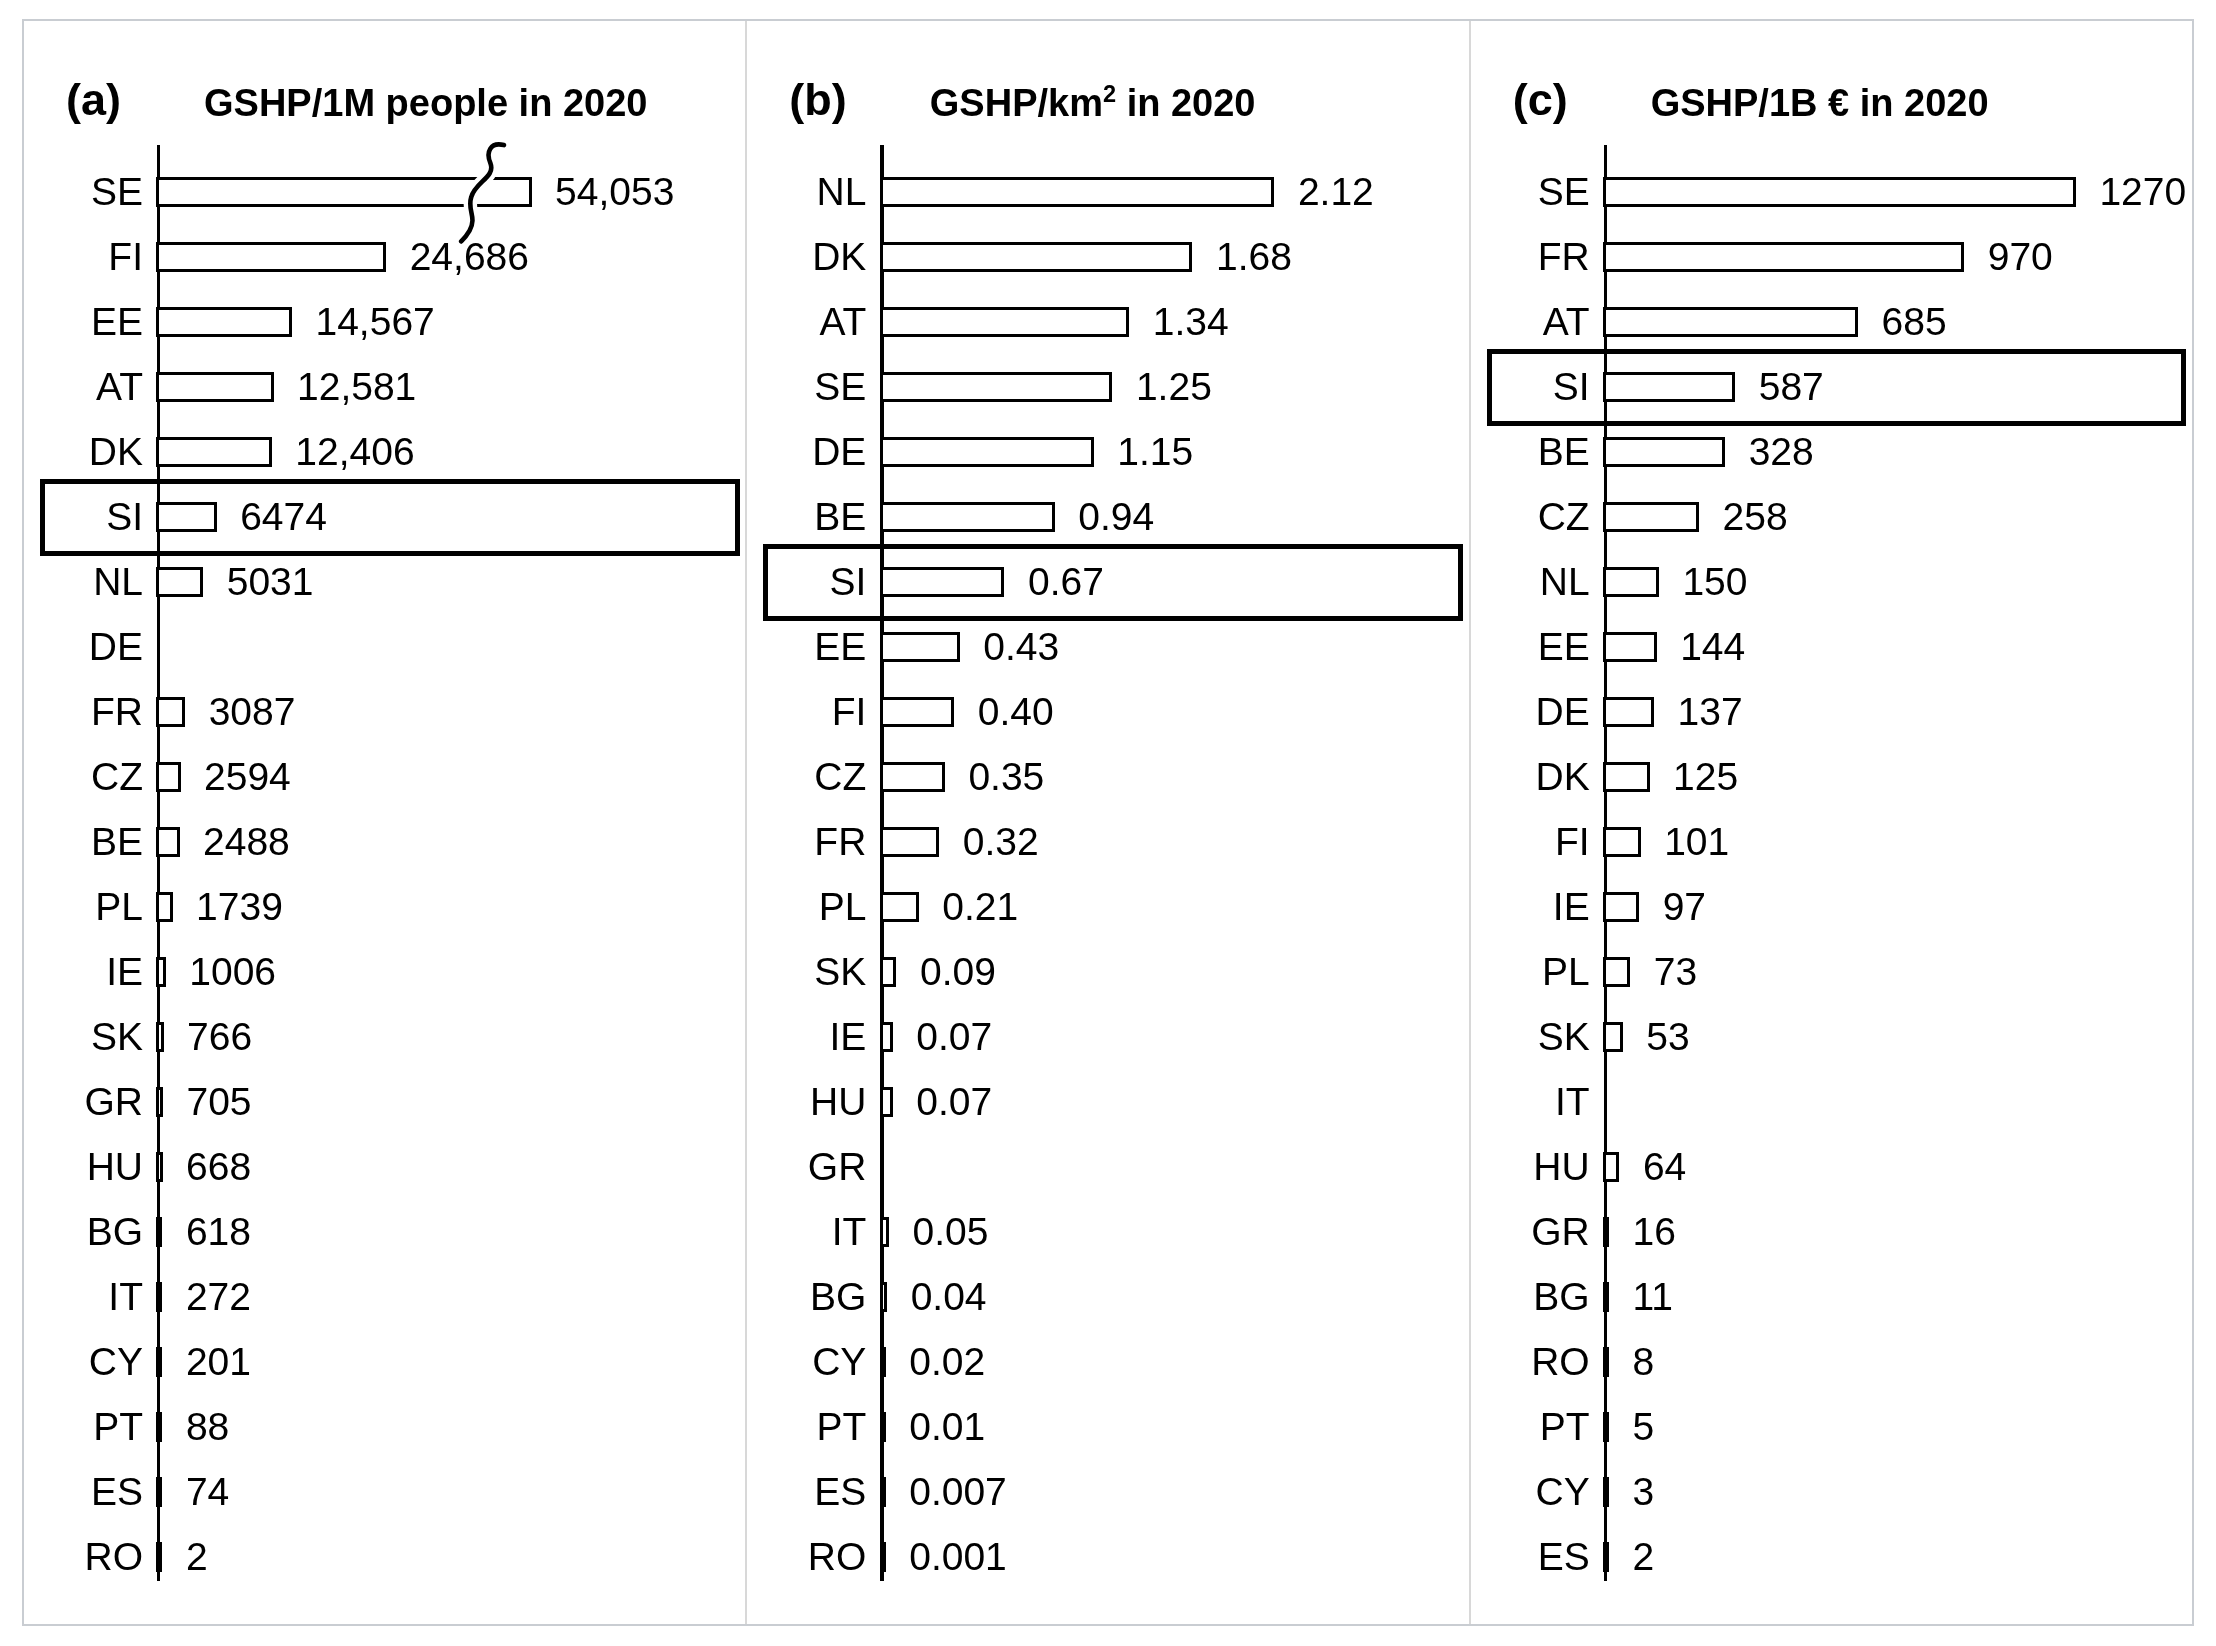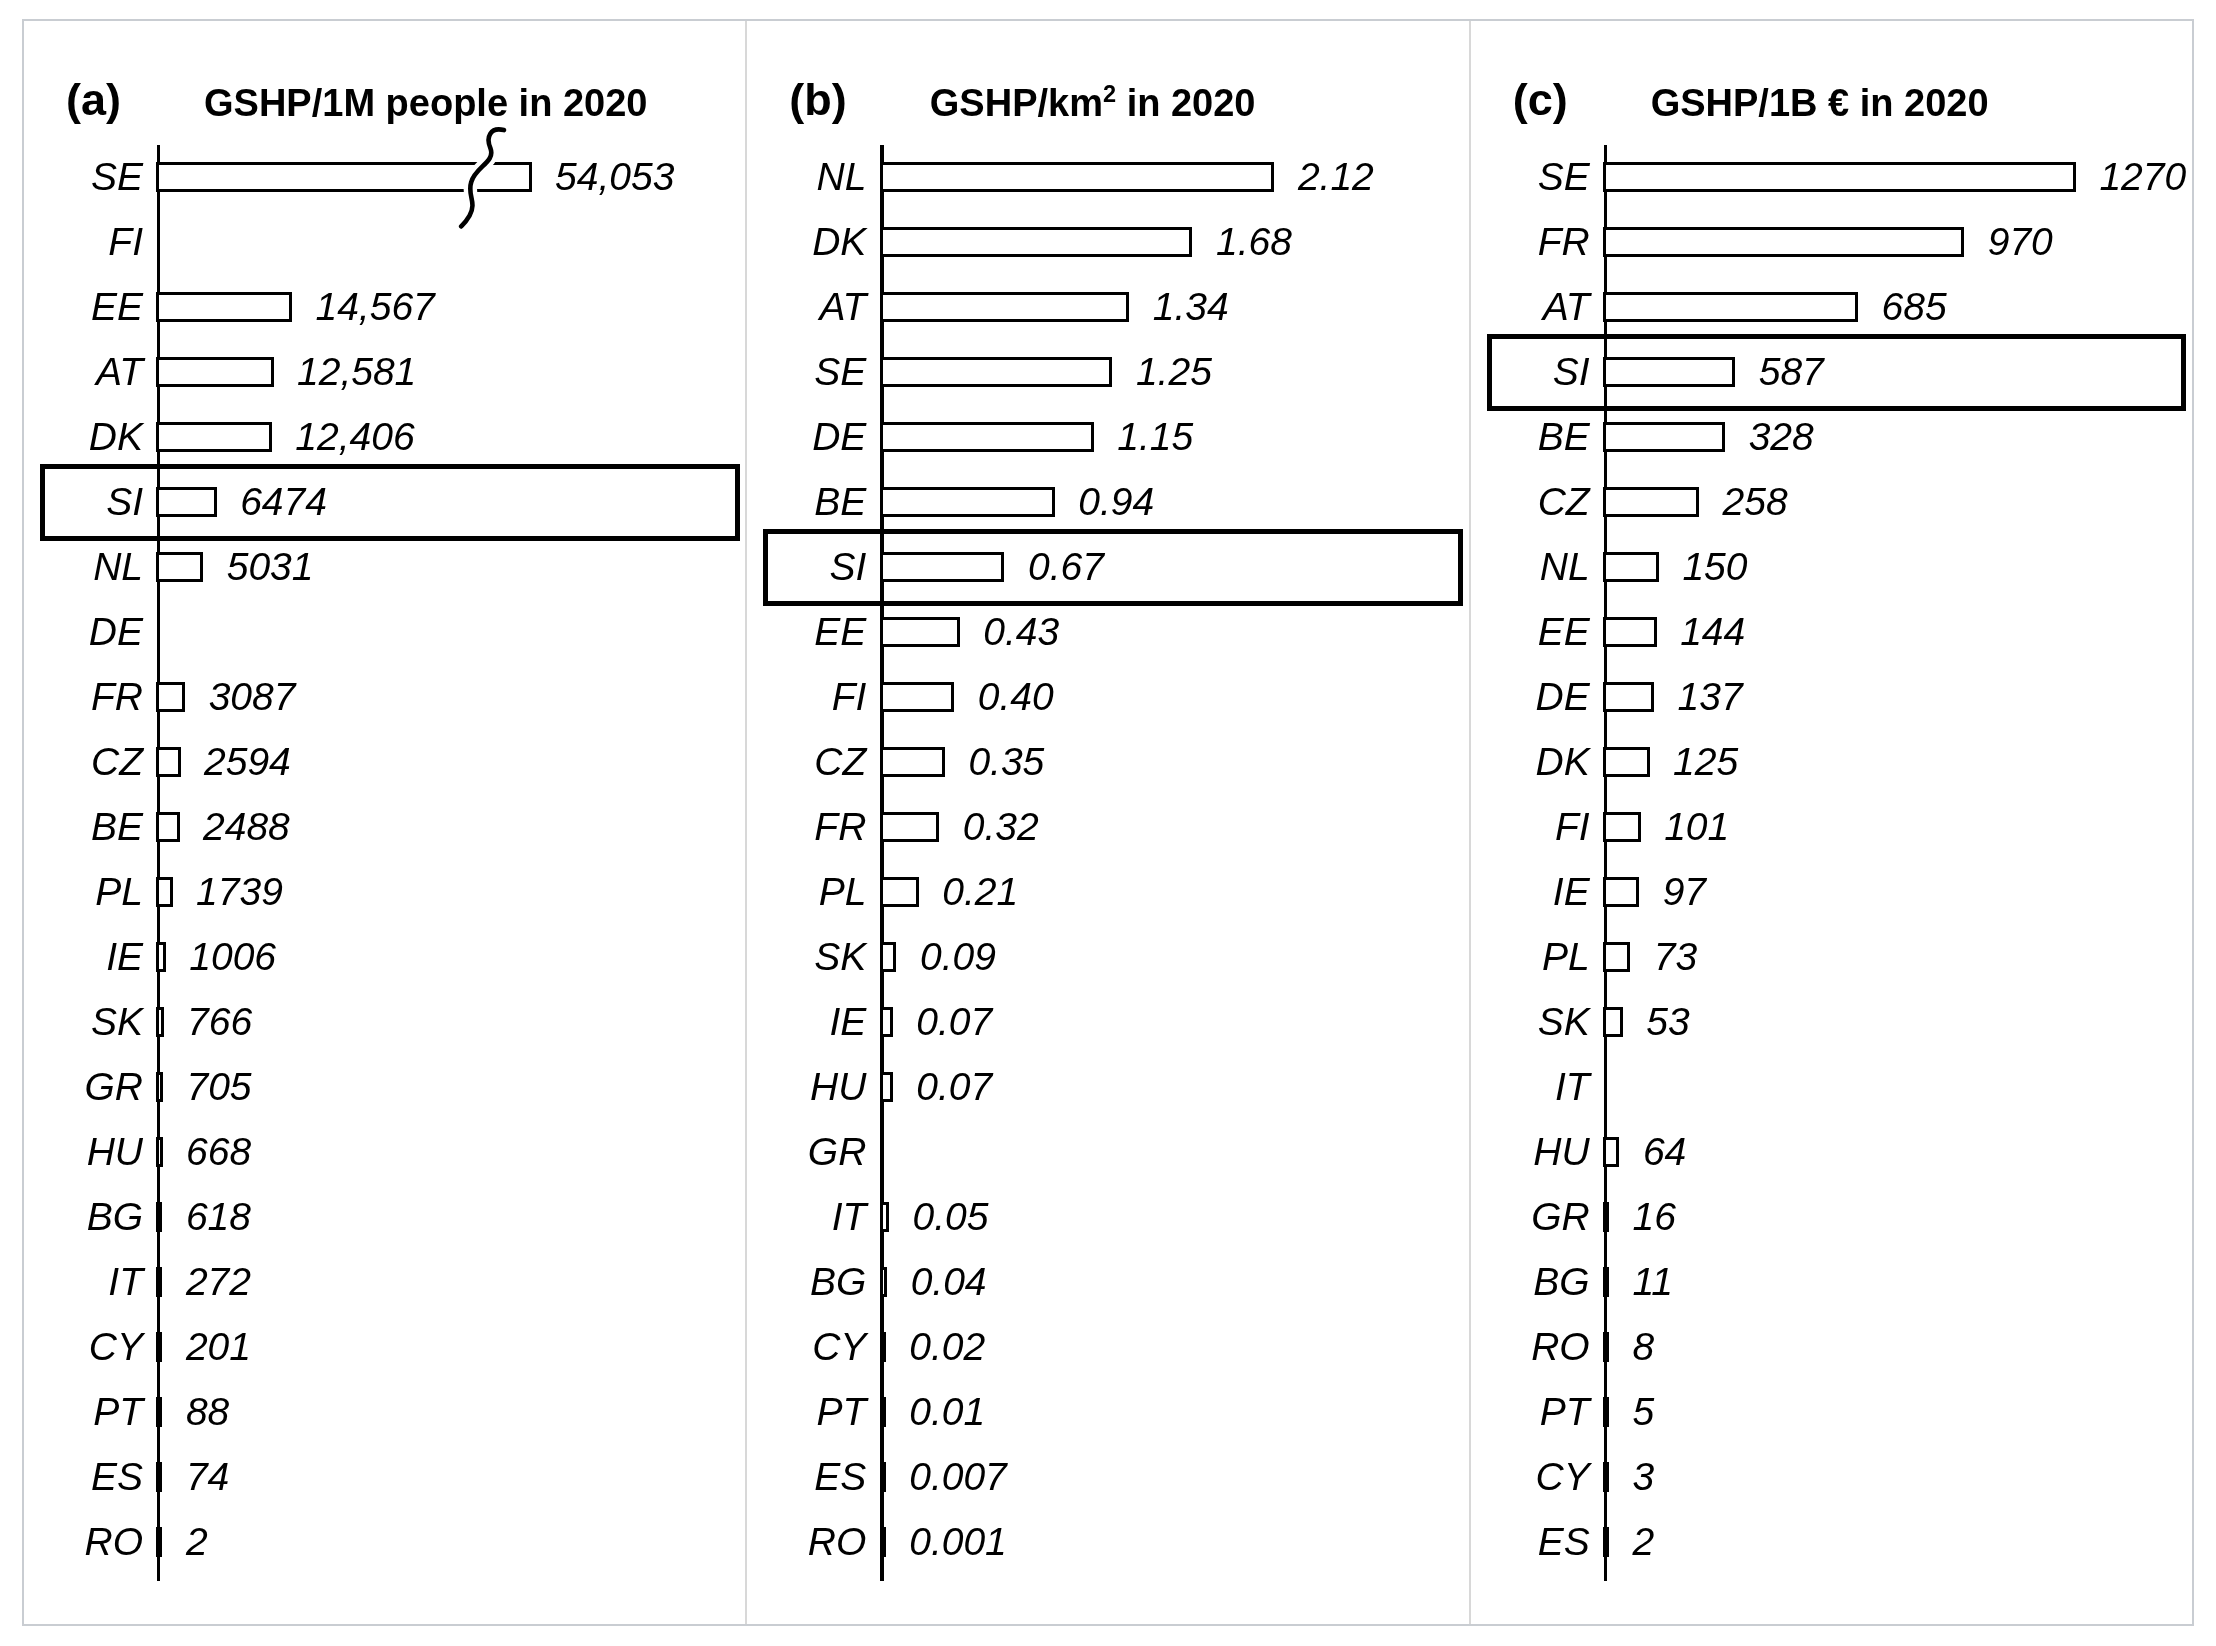--- a/index.html
+++ b/index.html
@@ -23,22 +23,22 @@
   }
   .panel-letter { font-weight: 700; font-size: 45px; }
   .panel-title { font-size: 38px; font-weight: 700; margin: 16px; white-space: nowrap; }
   .panel-title sup { font-size: 62%; }
   .chart { position: relative; height: 1461px; }
   .axis {
     position: absolute; left: 111px; top: 1.7px; bottom: 23.5px;
     width: 3.4px; background: #000;
   }
   .rows {
-    position: absolute; left: 0; right: 0; top: 1px;
-    display: flex; flex-direction: column; font-style: italic;
+    position: absolute; left: 0; right: 0; top: 16px;
+    display: flex; flex-direction: column;
   }
   .row { flex: 0 0 65px; display: flex; align-items: center; }
   .row.highlight { outline: 5.9px solid #000; outline-offset: 1.7px; justify-content: center; }
   .country {
     flex: 0 0 97px; text-align: right; padding-right: 13.4px;
     font-size: 39px; box-sizing: content-box; white-space: nowrap;
   }
   .plot {
     flex: 1 1 auto; min-width: 0; align-self: stretch;
     display: flex; align-items: center; position: relative;
@@ -73,20 +73,24 @@
       <div class="bar" style="width: 65%;"></div>
       <span class="value">54,053</span>
     <svg class="break-mark" width="62" height="104" viewBox="0 0 74 124" style="left: 52%;">
                   <path d="M 56 6 C 40 2 34 14 40 28 C 46 44 22 50 17 68 C 12 84 24 92 15 108 C 11 115 7 119 5 121" fill="none" stroke="#ffffff" stroke-width="16" stroke-linecap="round"></path>
                   <path d="M 56 6 C 40 2 34 14 40 28 C 46 44 22 50 17 68 C 12 84 24 92 15 108 C 11 115 7 119 5 121" fill="none" stroke="#000000" stroke-width="5.5" stroke-linecap="round"></path>
                 </svg>
               </div>
   </div>
             <div class="row">
     <span class="country">FI</span>
+    <div class="plot">
+      <div class="bar" style="width: 39.8161%;"></div>
+      <span class="value">24,686</span>
+    </div>
   </div>
             <div class="row">
     <span class="country">EE</span>
     <div class="plot">
       <div class="bar" style="width: 23.4952%;"></div>
       <span class="value">14,567</span>
     </div>
   </div>
             <div class="row">
     <span class="country">AT</span>

